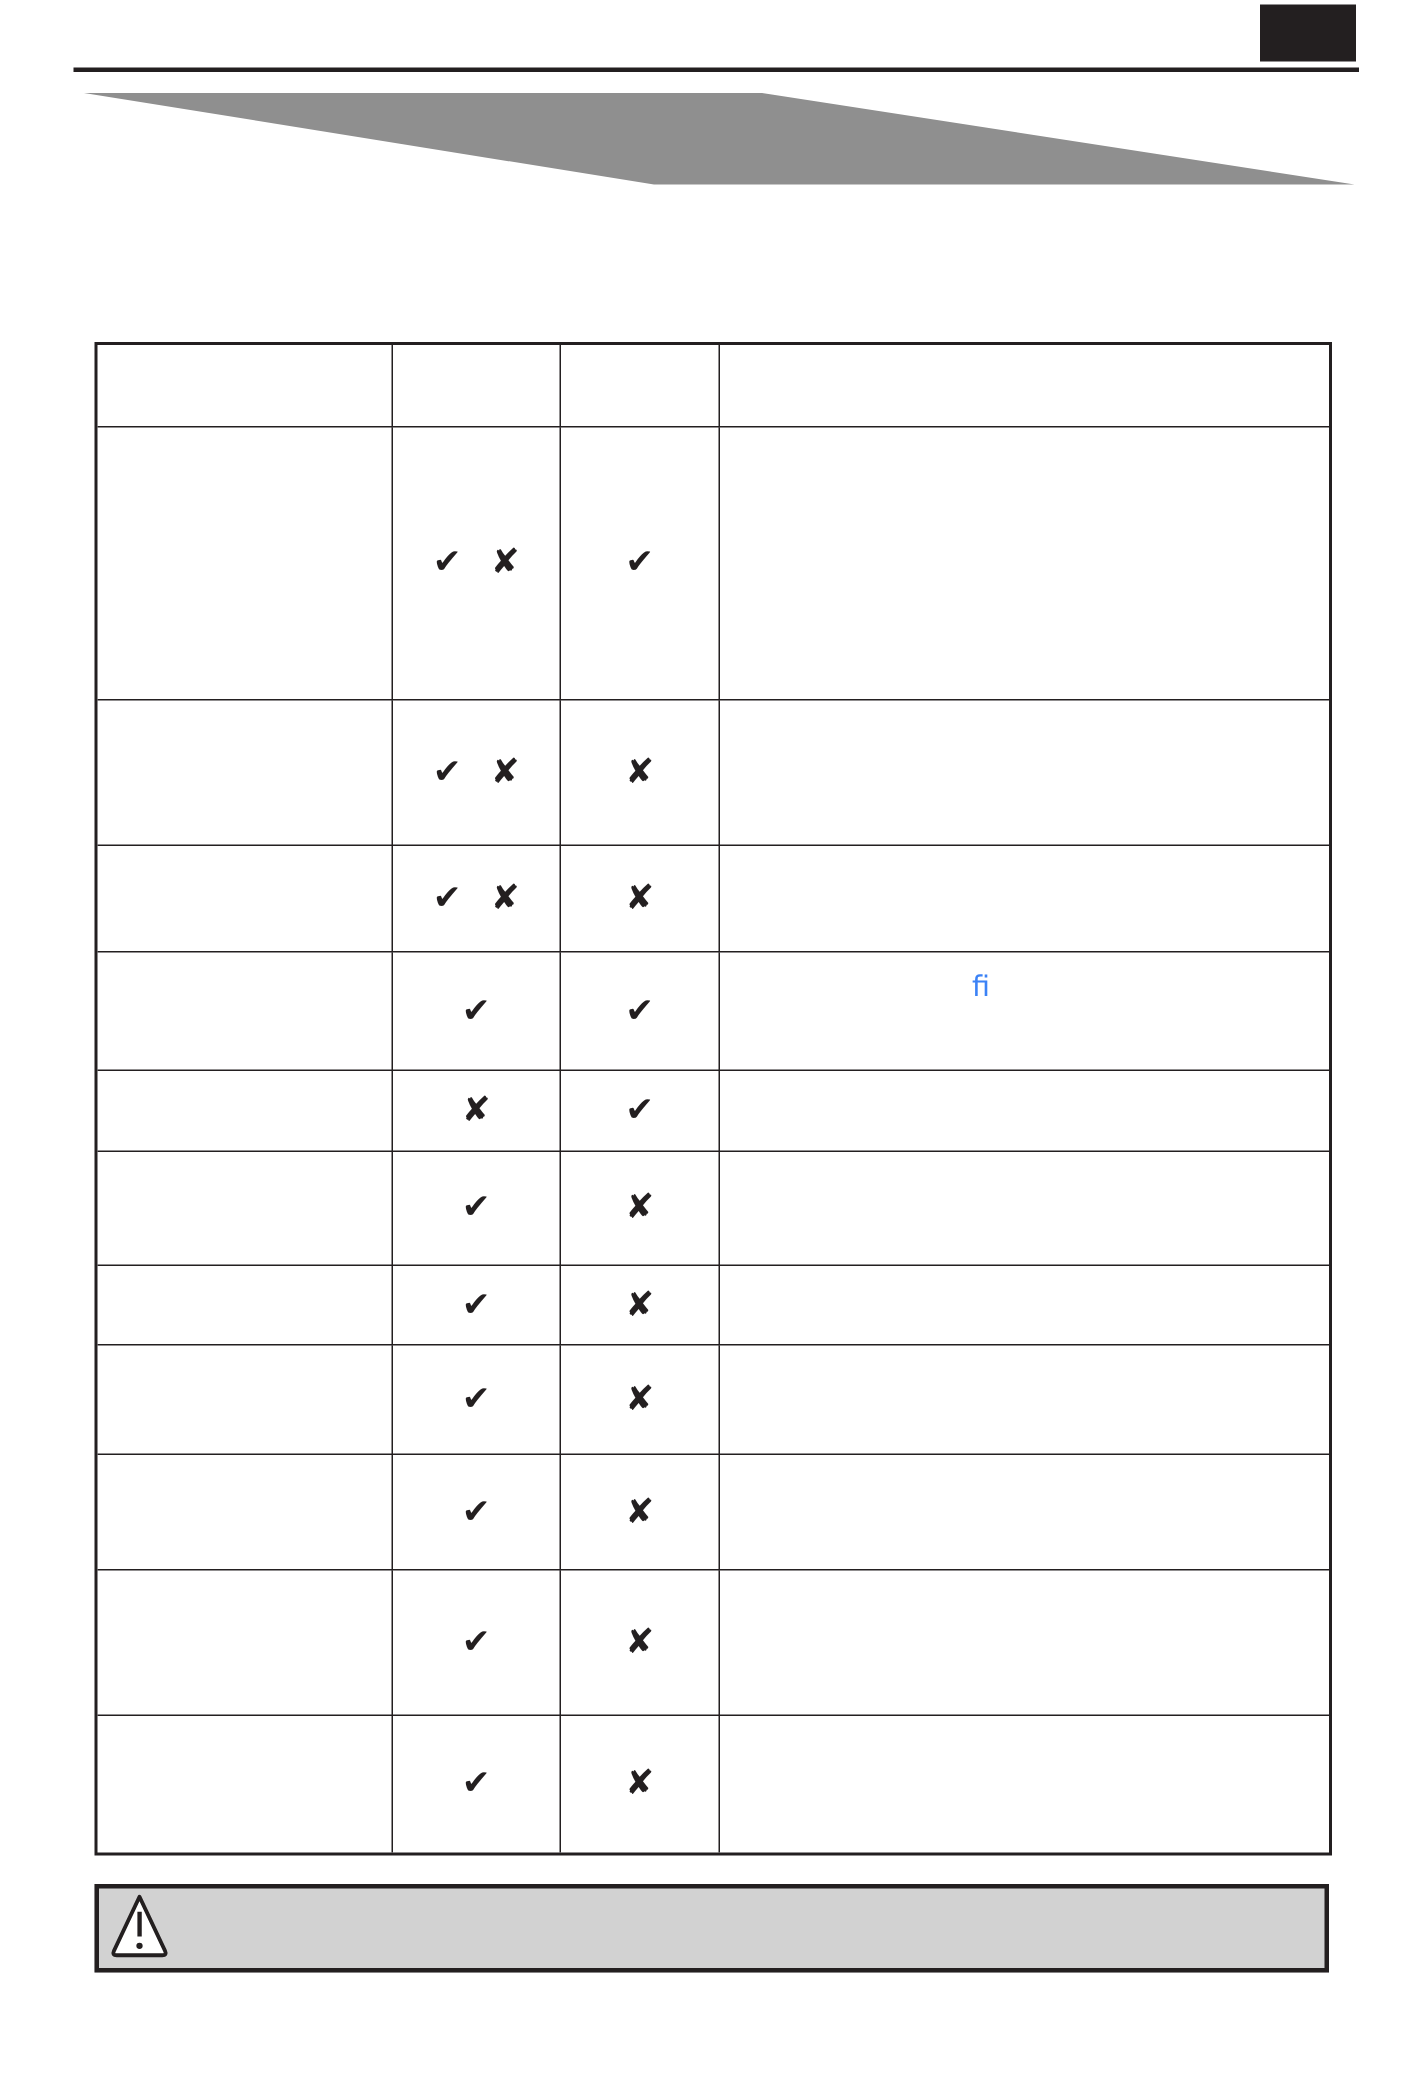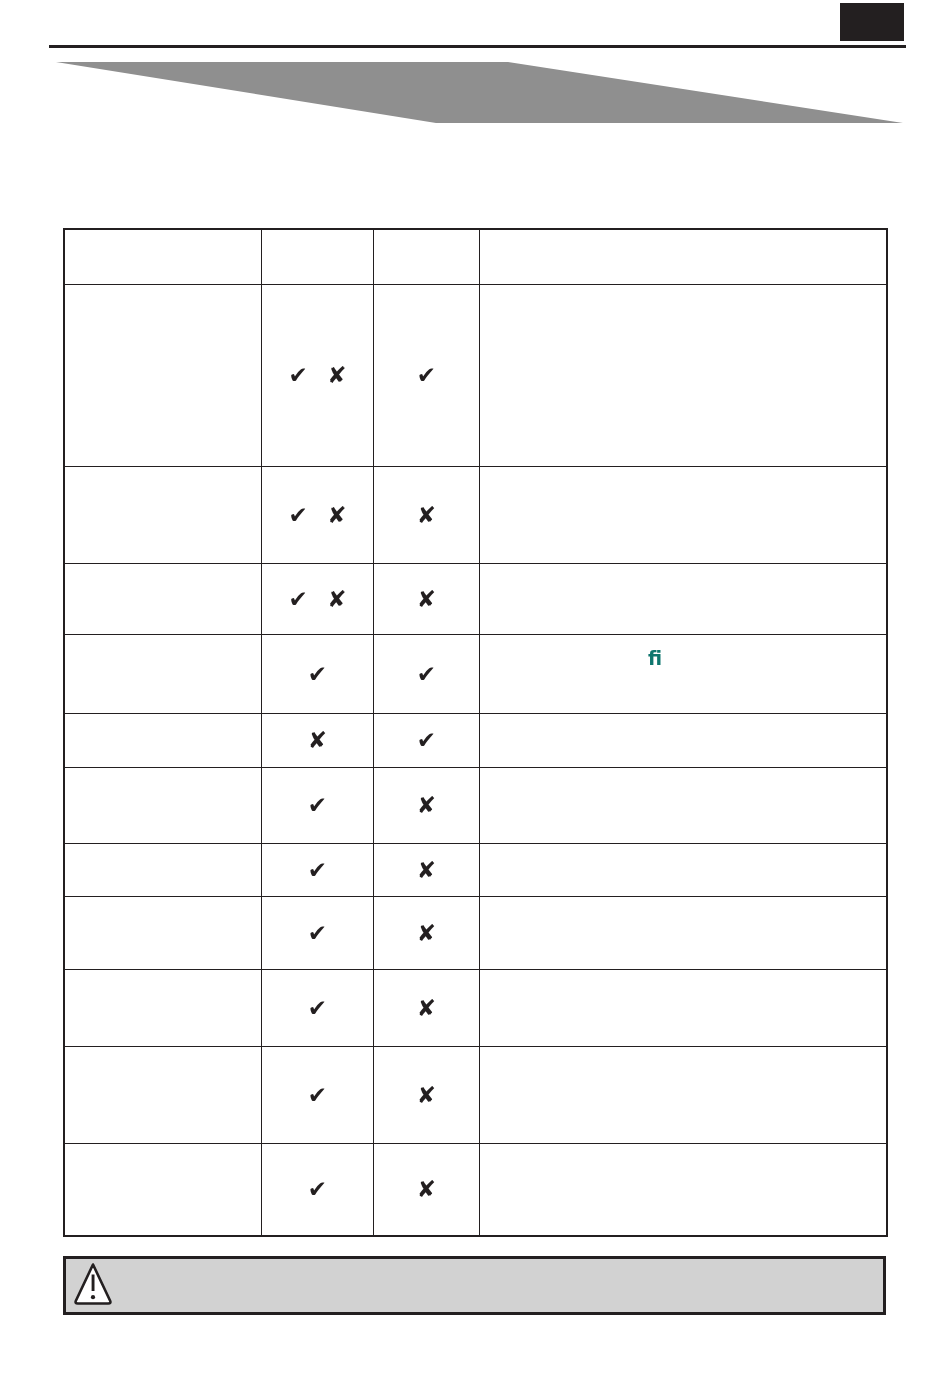--- a/index.html
+++ b/index.html
@@ -43,22 +43,21 @@
     display:flex;align-items:center;justify-content:center;
     font-size:23px;
     line-height:1;
     word-spacing:12px;
     color:#231f20;
   }
   .cell.c3{
     padding:12px 0 0 168px;
     font-size:19px;
     line-height:1.2;
-    color:#0f766e;
-    font-weight:bold;
+    color:#3b82f6;
   }
   .cell.hdr{padding:0;}
   .warning-box{
     position:absolute;left:63px;top:1256px;
     width:823px;height:59px;
     box-sizing:border-box;
     background:#d2d2d2;
     border:3px solid #231f20;
     display:flex;align-items:flex-start;
   }

